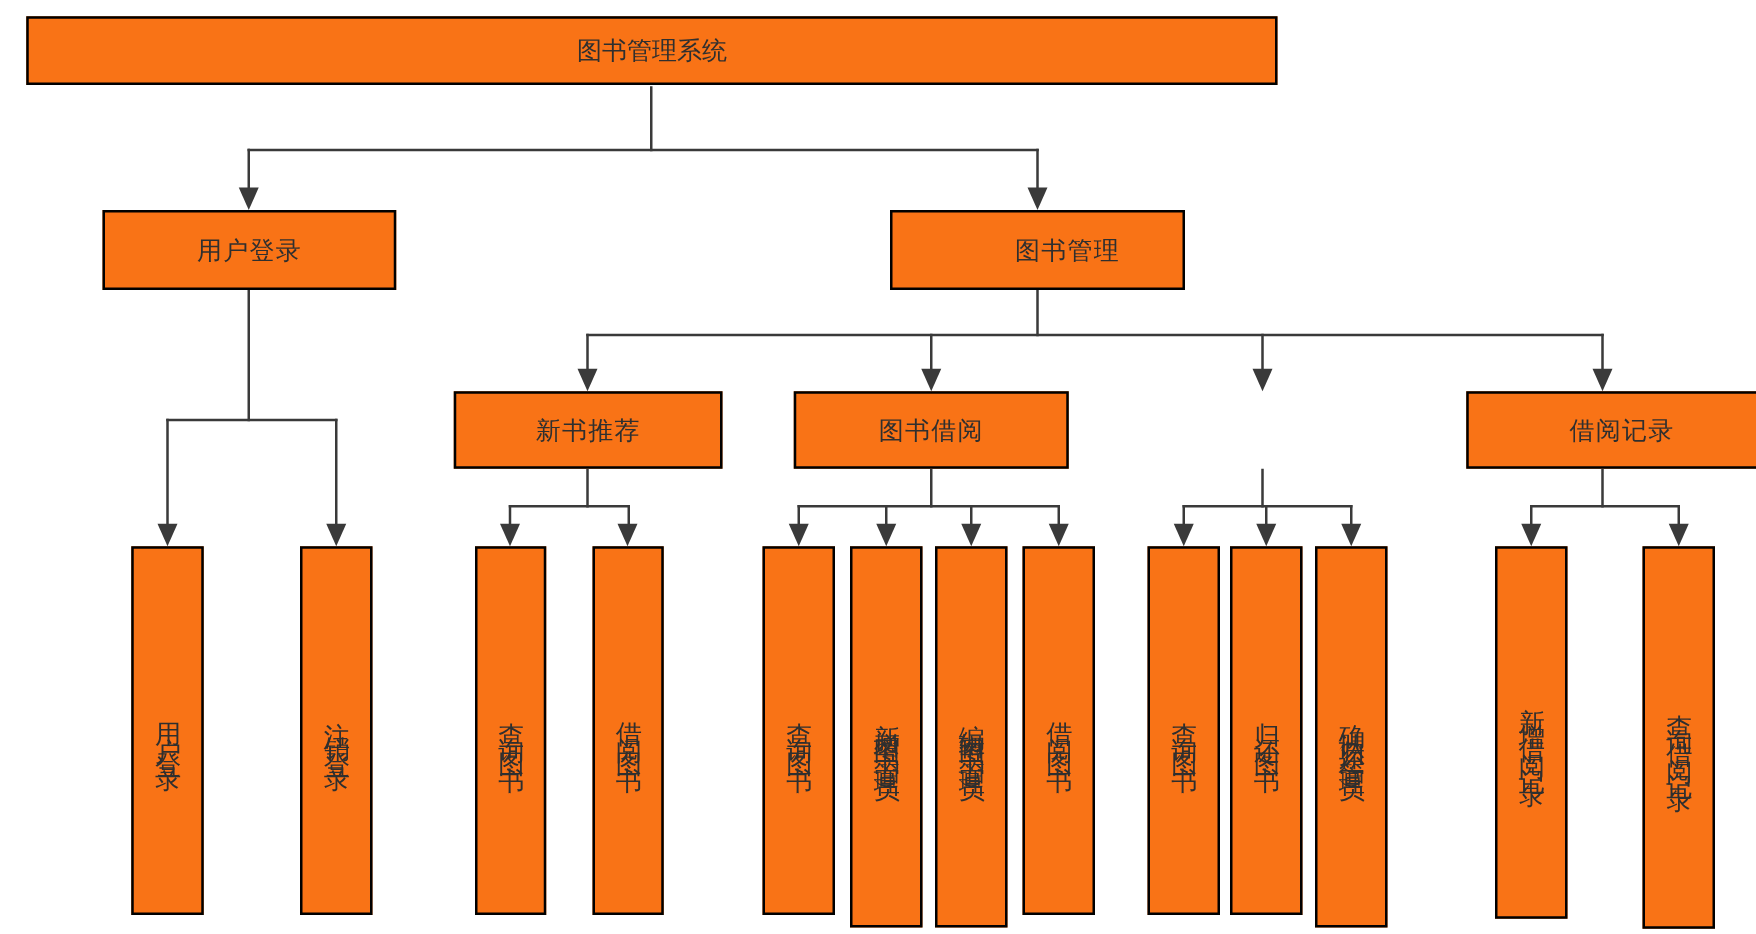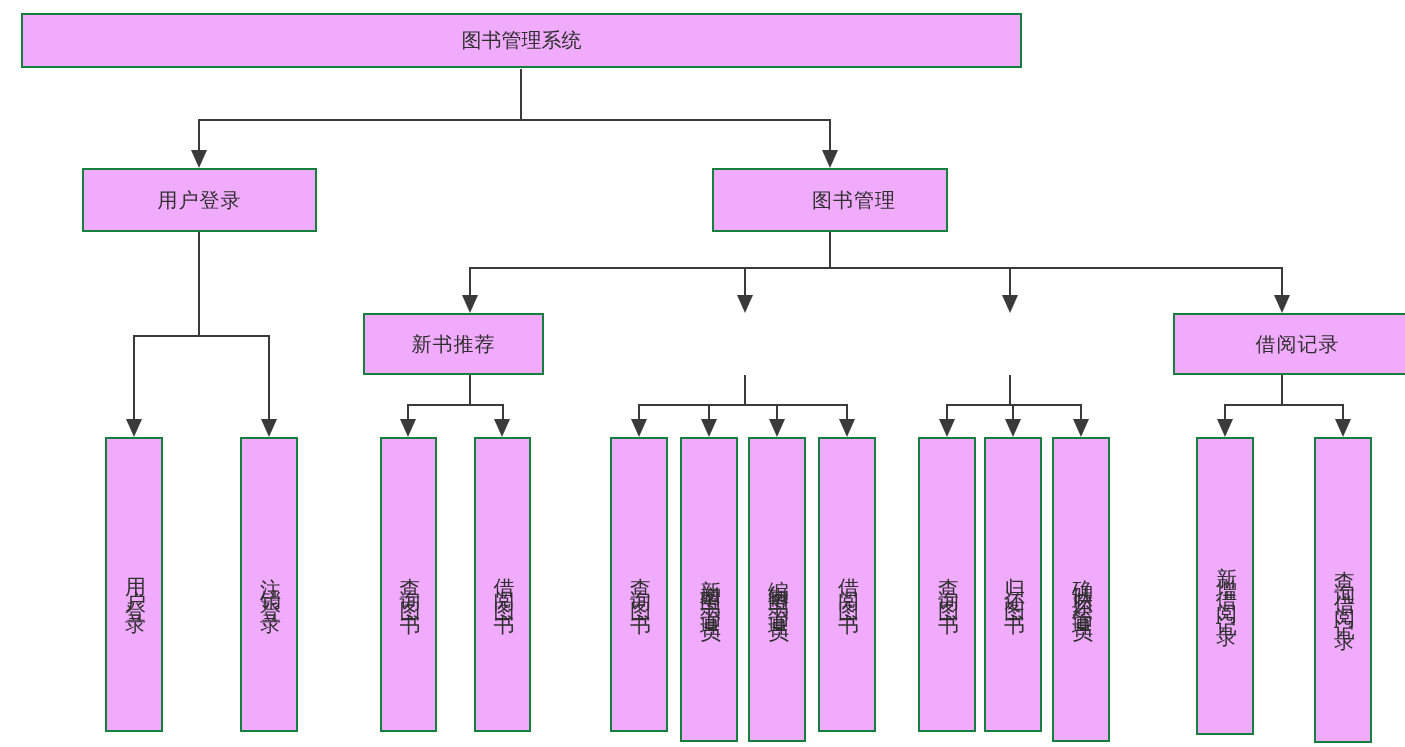--- a/index.html
+++ b/index.html
@@ -5,28 +5,27 @@
   html,body { margin:0; padding:0; background:#ffffff; }
   #stage {
     position: relative;
     width: 1405px; height: 747px;
     background: #ffffff;
     font-family: "Liberation Sans", sans-serif;
     overflow: hidden;
   }
   .node {
     position: absolute;
-    background: #f0abfc;
-    border: 2px solid #15803d;
+    background: #f97316;
+    border: 2px solid #000000;
     display: flex;
     align-items: center;
     justify-content: center;
     color: #2f2f2f;
     box-sizing: border-box;
-    font-family: Liberation Mono, monospace;
   }
   .hnode { font-size: 20px; letter-spacing: 1px; }
   .root  { font-size: 20px; }
   .vnode span {
     writing-mode: vertical-rl;
     text-orientation: mixed;
     font-size: 21px;
     letter-spacing: 12px;
     line-height: 1;
     color: #2f2f2f;
@@ -58,22 +57,25 @@
     <span>图书管理系统</span>
   </div>
 
   <div class="node hnode" style="left:82px; top:168px; width:235px; height:64px;">
     <span>用户登录</span>
   </div>
   <div class="node hnode" style="left:712px; top:168px; width:236px; height:64px;padding-left:48px;">
     <span>图书管理</span>
   </div>
 
-  <div class="node hnode" style="left:363px; top:313px; width:181px; height:62px;">
+  <div class="node hnode" style="left:363px; top:313px; width:215px; height:62px;">
     <span>新书推荐</span>
+  </div>
+  <div class="node hnode" style="left:635px; top:313px; width:220px; height:62px;">
+    <span>图书借阅</span>
   </div>
   <div class="node hnode" style="left:1173px; top:313px; width:249px; height:62px;">
     <span>借阅记录</span>
   </div>
 
   <div class="node vnode" style="left:105px; top:437px; width:58px; height:295px;">
     <span>用户登录</span>
   </div>
   <div class="node vnode" style="left:240px; top:437px; width:58px; height:295px;">
     <span>注销登录</span>

